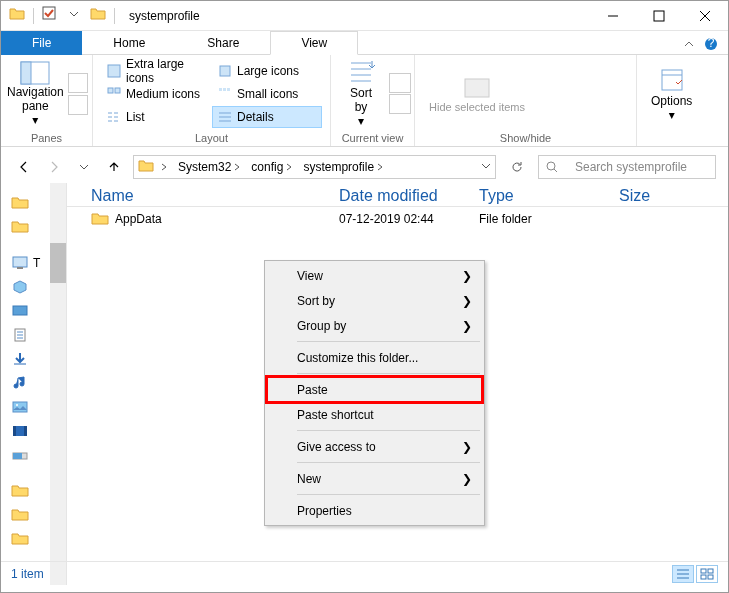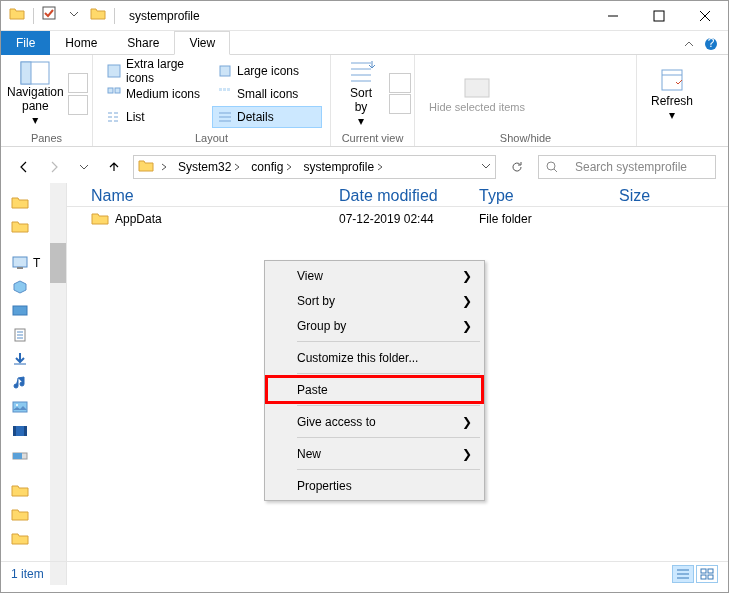--- a/index.html
+++ b/index.html
@@ -9,21 +9,21 @@
 .titlebar { height: 30px; display: flex; align-items: center; border-bottom: 1px solid #e5e5e5; }
 .titlebar .qat { display: flex; align-items: center; gap: 8px; padding: 0 8px; }
 .titlebar .qat svg { width: 16px; height: 16px; }
 .titlebar .title { padding-left: 6px; }
 .titlebar .spacer { flex: 1; }
 .titlebar .controls { display: flex; }
 .titlebar .controls button { width: 46px; height: 30px; background: none; border: none; display: flex; align-items: center; justify-content: center; }
 
 
 .menutabs { height: 24px; display: flex; align-items: flex-end; border-bottom: 1px solid #d9d9d9; }
-.menutab { padding: 4px 14px; border: 1px solid transparent; position: relative; top: 1px; }
+.menutab { padding: 4px 30px; border: 1px solid transparent; position: relative; top: 1px; }
 .menutab.file { background: #1979ca; color: #fff; }
 .menutab.active { background: #fff; border-color: #d9d9d9; border-bottom-color: #fff; }
 .help-area { margin-left: auto; padding: 0 10px; display: flex; gap: 8px; }
 .help-area svg { width: 14px; height: 14px; }
 
 
 .ribbon { height: 92px; display: flex; border-bottom: 1px solid #d9d9d9; background: #fff; }
 .ribbon-group { border-right: 1px solid #e5e5e5; display: flex; flex-direction: column; }
 .ribbon-group .g-content { flex: 1; display: flex; align-items: center; padding: 2px 6px; }
 .ribbon-group .g-label { text-align: center; font-size: 11px; color: #666; padding-bottom: 2px; }
@@ -244,21 +244,21 @@
   </div>
 
   <div class="ribbon-group" style="width:66px;border-right:none">
     <div class="g-content">
       <div class="options-btn">
         <svg viewBox="0 0 32 28">
             <rect x="6" y="4" width="20" height="20" fill="#fff" stroke="#7aa7d8"></rect>
             <path d="M6 9h20" stroke="#7aa7d8"></path>
             <path d="M20 16l2 2 4-4" stroke="#d04a2b" fill="none"></path>
           </svg>
-        <span>Refresh</span>
+        <span>Options</span>
         <span>▾</span>
       </div>
     </div>
     <div class="g-label">&nbsp;</div>
   </div>
 </div>
 
 <div class="addr">
   <div class="nav-arr">
       <svg width="16" height="16">
@@ -449,20 +449,23 @@
       <span class="arrow">❯</span>
     </div>
   <div class="ctx-sep"></div>
   <div class="ctx-row">
       <span>Customize this folder...</span>
     </div>
   <div class="ctx-sep"></div>
   <div class="ctx-row ctx-highlight">
       <span>Paste</span>
     </div>
+  <div class="ctx-row">
+      <span>Paste shortcut</span>
+    </div>
   <div class="ctx-sep"></div>
   <div class="ctx-row">
       <span>Give access to</span>
       <span class="arrow">❯</span>
     </div>
   <div class="ctx-sep"></div>
   <div class="ctx-row">
       <span>New</span>
       <span class="arrow">❯</span>
     </div>

